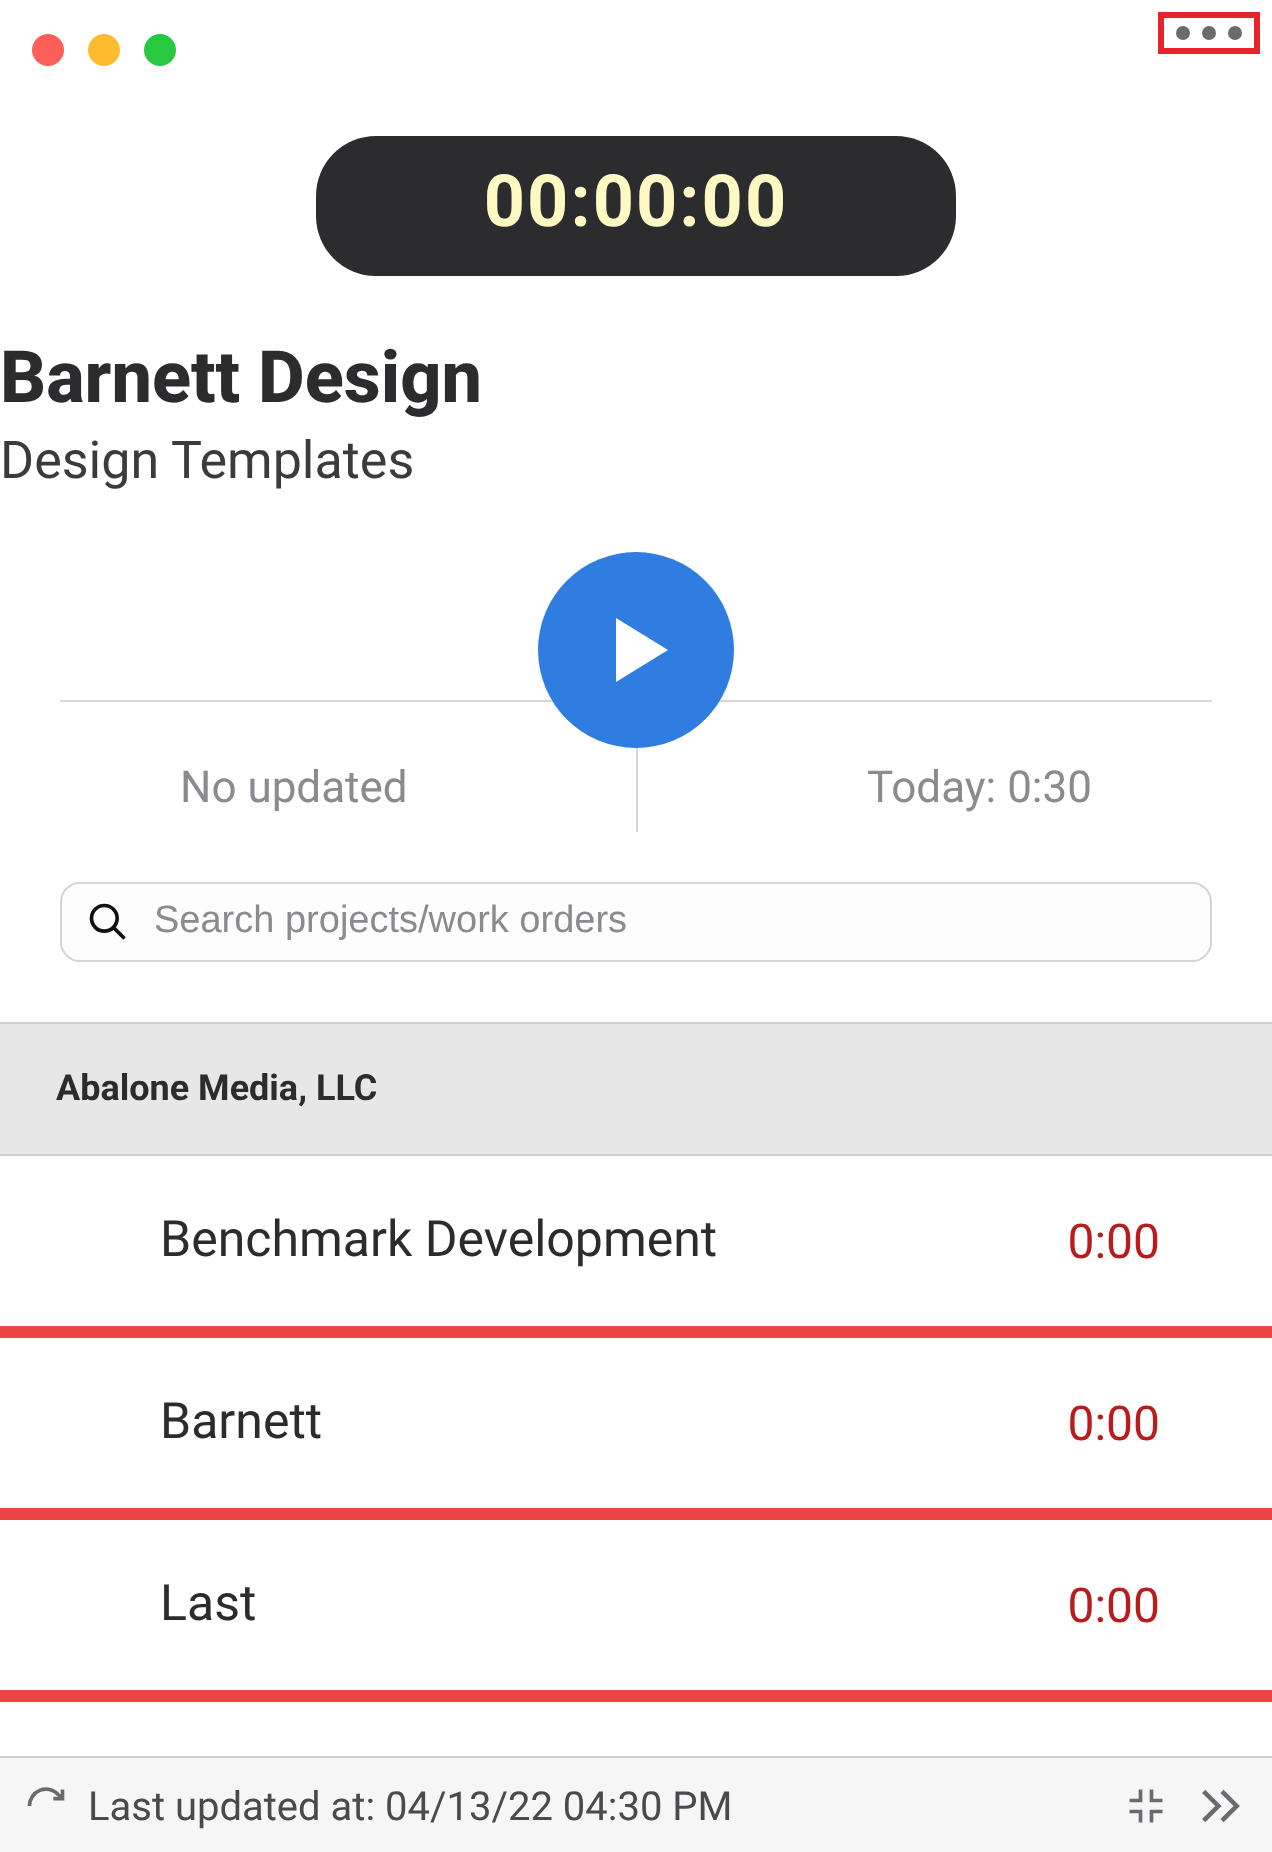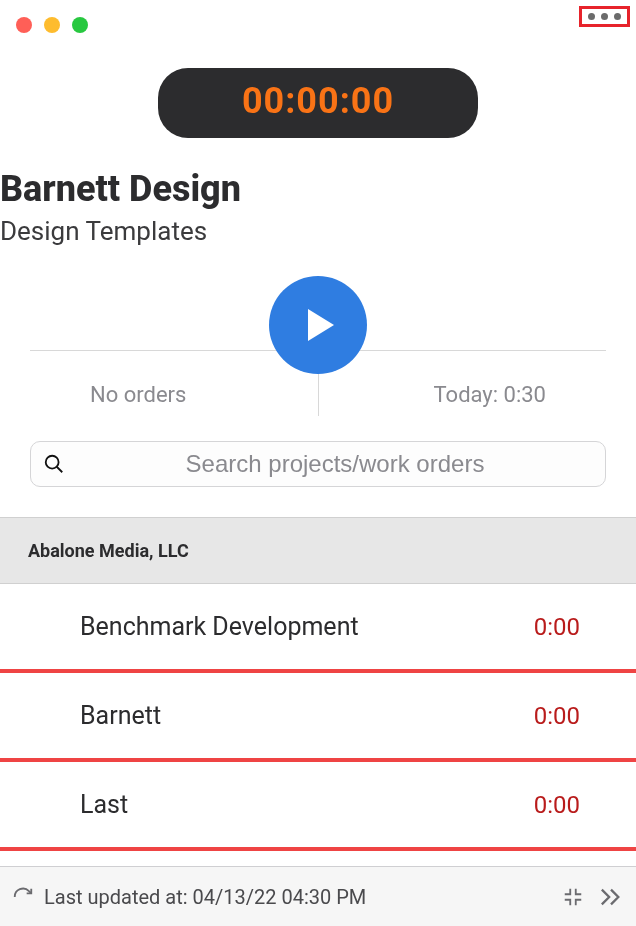--- a/index.html
+++ b/index.html
@@ -8,45 +8,45 @@
   .titlebar { height: 50px; display: flex; align-items: center; padding: 0 8px; position: relative; }
   .traffic-lights { display: flex; gap: 12px; padding-left: 8px; }
   .dot { width: 16px; height: 16px; border-radius: 50%; }
   .dot.red { background: #ff5f57; }
   .dot.yellow { background: #febc2e; }
   .dot.green { background: #28c840; }
   .more-wrap { position: absolute; right: 6px; top: 6px; border: 3px solid #e7232b; padding: 4px 6px; }
   .more-dots { display: flex; gap: 6px; }
   .mdot { width: 7px; height: 7px; border-radius: 50%; background: #6b6b6b; }
 
-  .timer-pill { width: 320px; margin: 18px auto 0; background: #2c2c2e; color: #f97316; border-radius: 30px; text-align: center; font-weight: 700; font-size: 36px; padding: 12px 0 16px; letter-spacing: 1px; }
+  .timer-pill { width: 320px; margin: 18px auto 0; background: #2c2c2e; color: #fef9c3; border-radius: 30px; text-align: center; font-weight: 700; font-size: 36px; padding: 12px 0 16px; letter-spacing: 1px; }
 
   .title-block { text-align: left; margin-top: 30px; }
   .title-block h1 { font-size: 36px; font-weight: 800; color: #2c2c2e; }
   .title-block .sub { font-size: 26px; color: #3b3b3d; margin-top: 6px; }
 
   .mid { position: relative; margin-top: 30px; }
   .rule { position: absolute; left: 30px; right: 30px; top: 74px; border-top: 1px solid #d8d8d8; }
   .play { width: 98px; height: 98px; border-radius: 50%; background: #2f7de1; margin: 0 auto; display: flex; align-items: center; justify-content: center; position: relative; z-index: 2; cursor: pointer; }
   .play svg { fill: #fff; }
   .stats { display: flex; justify-content: space-between; padding: 0 90px; margin-top: 8px; color: #8a8a8f; font-size: 22px; position: relative; }
   .vsep { position: absolute; left: 50%; top: -10px; height: 44px; border-left: 1px solid #d8d8d8; }
 
   .search-wrap { padding: 34px 30px 0; }
   .search { display: flex; align-items: center; border: 1px solid #d5d5d7; border-radius: 10px; padding: 8px 12px; background: #fdfdfd; }
   .search svg { stroke: #111; fill: none; stroke-width: 2; }
-  .search input { border: none; outline: none; font-size: 24px; color: #333; margin-left: 12px; flex: 1; background: transparent; text-align: center; }
+  .search input { border: none; outline: none; font-size: 19px; color: #333; margin-left: 12px; flex: 1; background: transparent; }
   .search input::placeholder { color: #8a8a8f; }
 
   .section-head { background: #e7e7e7; padding: 22px 28px; margin-top: 30px; font-size: 18px; font-weight: 700; color: #2c2c2e; border-top: 1px solid #d0d0d0; border-bottom: 1px solid #d0d0d0; }
 
-  .row { display: flex; justify-content: space-between; align-items: center; padding: 28px 56px 28px 80px; border-bottom: 4px solid #ef4444; font-size: 25px; color: #2c2c2e; cursor: pointer; }
+  .row { display: flex; justify-content: space-between; align-items: center; padding: 28px 56px 28px 80px; border-bottom: 6px solid #ef4444; font-size: 25px; color: #2c2c2e; cursor: pointer; }
   .row .time { font-size: 24px; color: #b91c1c; }
 
-  .footer { position: absolute; bottom: 0; left: 0; right: 0; height: 60px; border-top: 1px solid #cfcfd2; background: #f6f6f6; display: flex; align-items: center; padding: 0 12px; font-size: 20px; color: #4a4a4d; }
+  .footer { position: absolute; bottom: 0; left: 0; right: 0; height: 48px; border-top: 1px solid #cfcfd2; background: #f6f6f6; display: flex; align-items: center; padding: 0 12px; font-size: 20px; color: #4a4a4d; }
   .footer .refresh { margin-right: 10px; display: flex; align-items: center; cursor: pointer; }
   .footer .spacer { flex: 1; }
   .footer .iconbtn { margin-left: 14px; display: flex; align-items: center; cursor: pointer; color: #6b6b6f; }
 </style>
 </head>
 <body>
 
 <div class="titlebar">
   <div class="traffic-lights">
     <div class="dot red"></div>
@@ -70,21 +70,21 @@
 </div>
 
 <div class="mid">
   <div class="rule"></div>
   <div class="play">
     <svg width="40" height="40" viewBox="0 0 40 40">
         <polygon points="10,4 36,20 10,36"></polygon>
       </svg>
   </div>
   <div class="stats">
-    <span>No orders</span>
+    <span>No updated</span>
     <div class="vsep"></div>
     <span>Today: 0:30</span>
   </div>
 </div>
 
 <div class="search-wrap">
   <div class="search">
     <svg width="22" height="22" viewBox="0 0 24 24">
         <circle cx="10" cy="10" r="7"></circle>
         <line x1="21" y1="21" x2="15" y2="15"></line>

